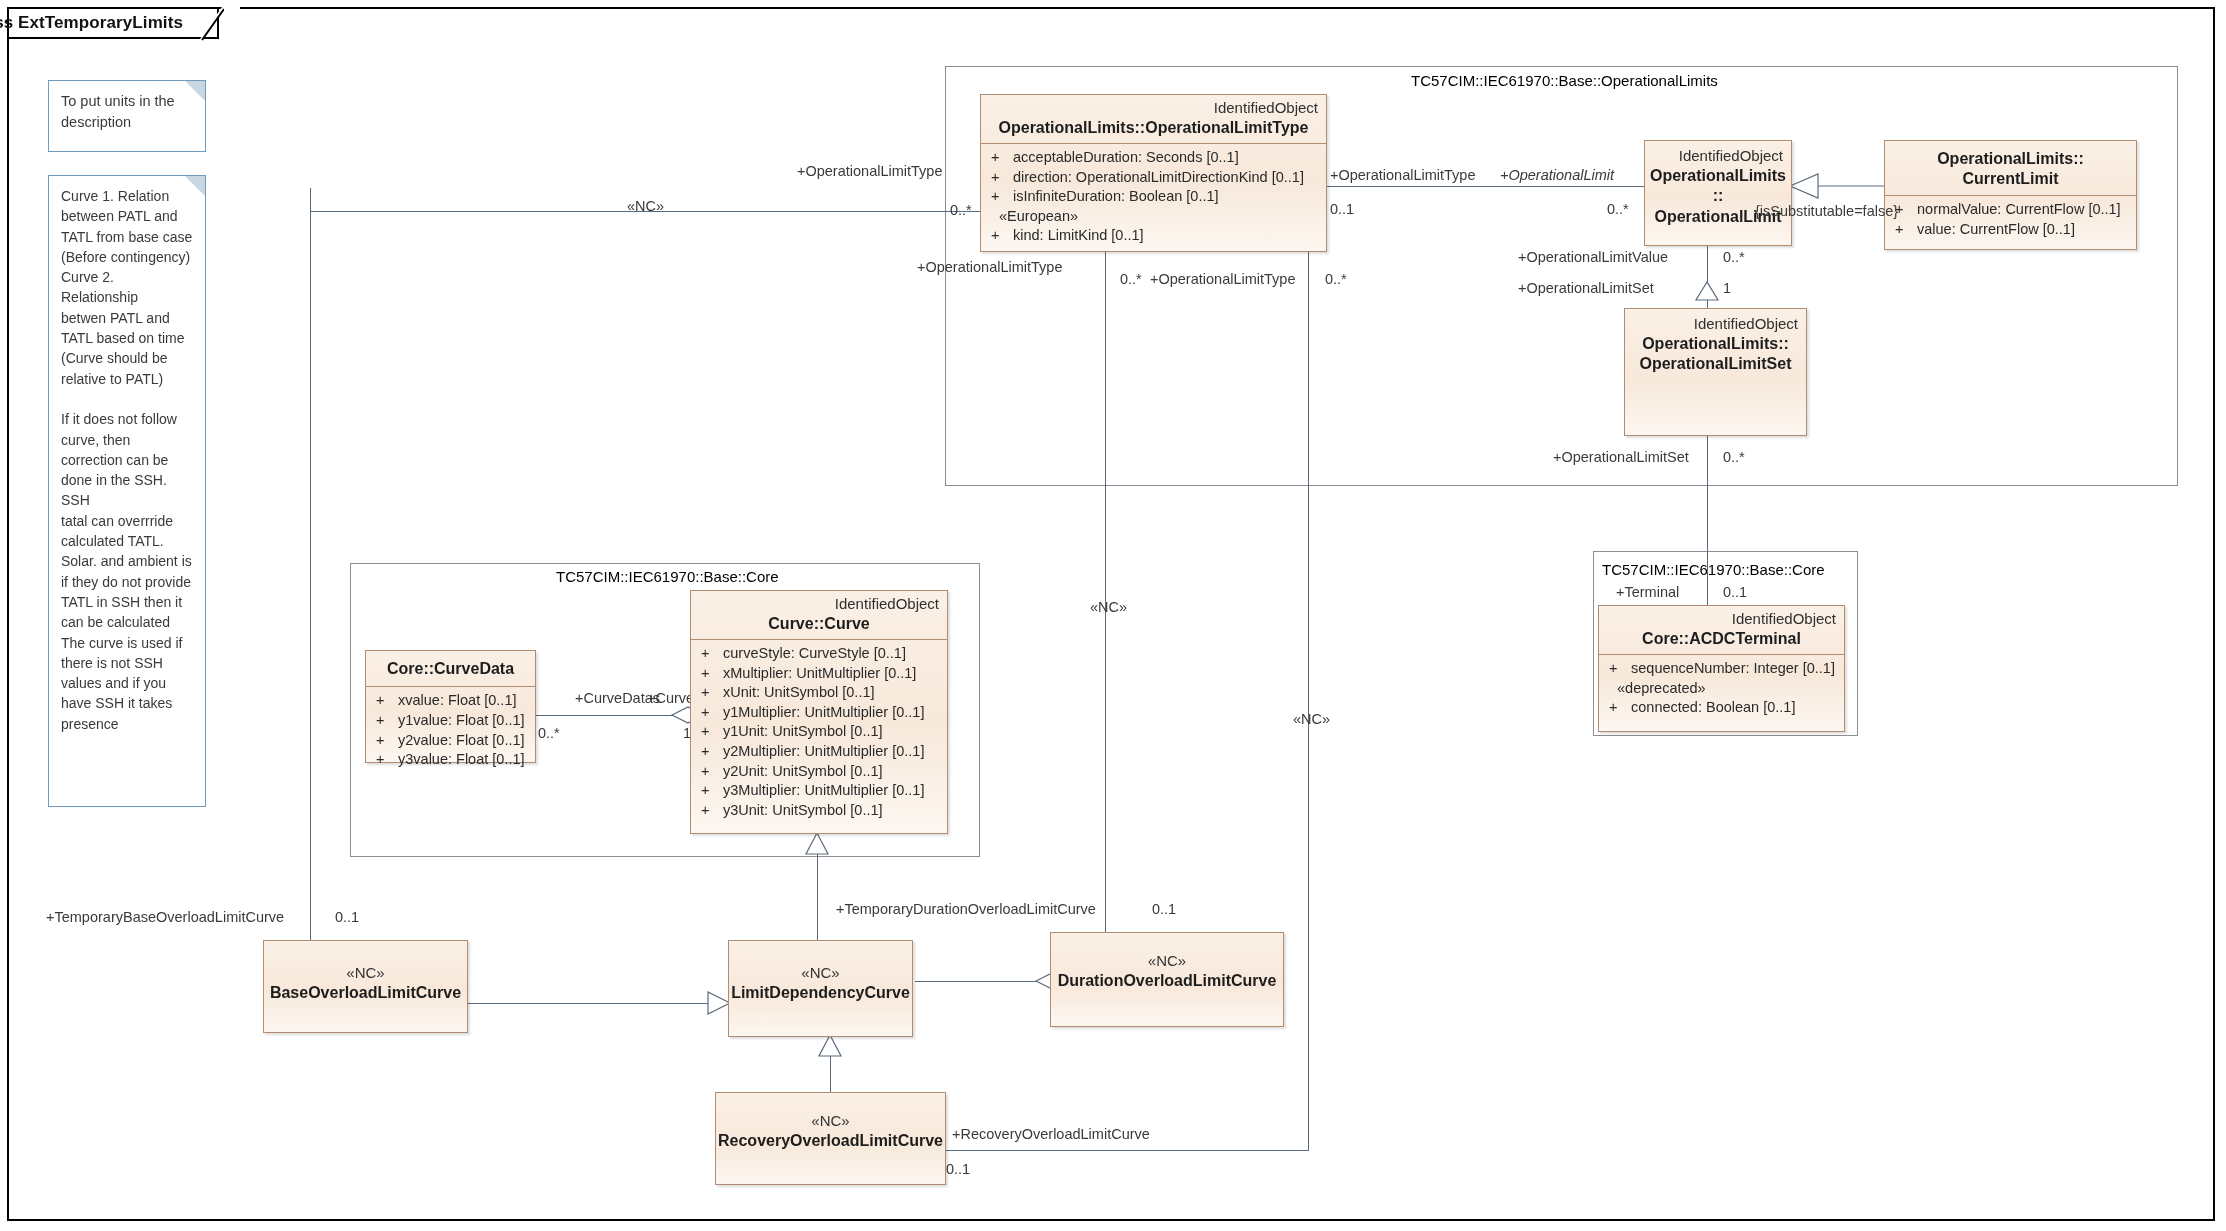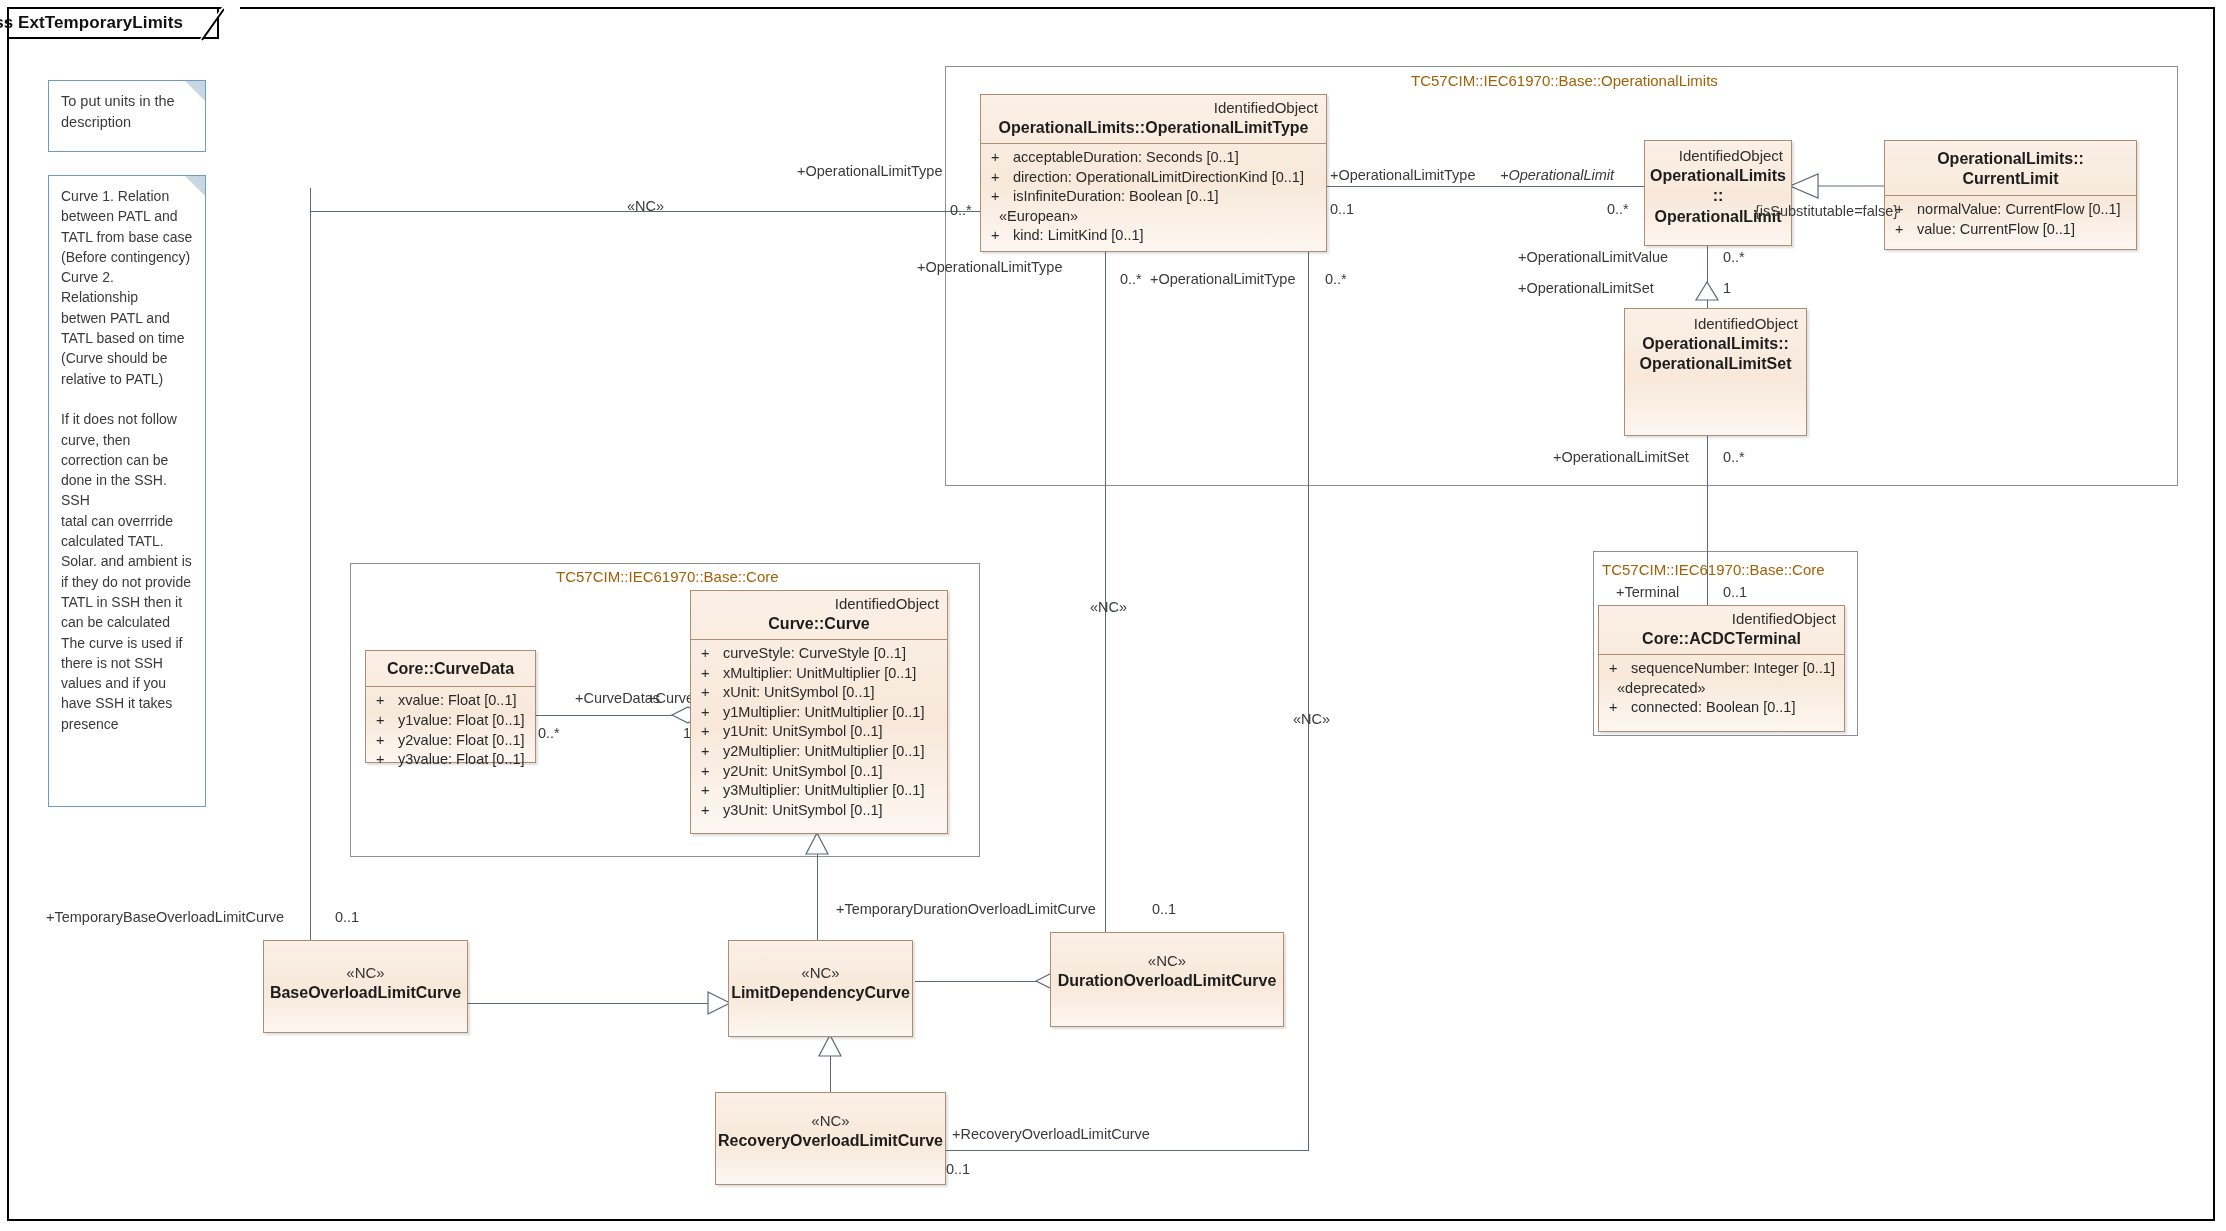--- a/index.html
+++ b/index.html
@@ -8,21 +8,21 @@
 
   
   .frame{position:absolute;left:7px;top:7px;width:2208px;height:1214px;border:2px solid #000;box-sizing:border-box;}
   .frame-tab{position:absolute;left:7px;top:7px;height:32px;background:#fff;border:2px solid #000;border-bottom:2px solid #000;
              box-sizing:border-box;padding:0 34px 0 12px;display:flex;align-items:center;z-index:30;justify-content:flex-end;}
   .frame-tab .t{font-size:17px;font-weight:bold;color:#111;white-space:nowrap;letter-spacing:.1px;}
   .tab-notch{position:absolute;z-index:31;}
 
   
   .pkg{position:absolute;border:1px solid #8b8f94;box-sizing:border-box;background:transparent;}
-  .pkg-label{position:absolute;font-size:15px;color:#a16207;white-space:nowrap;}
+  .pkg-label{position:absolute;font-size:15px;color:#000000;white-space:nowrap;}
 
   
   .cls{position:absolute;box-sizing:border-box;border:1px solid #b08d72;
        background:linear-gradient(180deg,#fbf0e6 0%,#f7e8da 55%,#fdf7f1 100%);
        box-shadow:2px 2px 2px rgba(0,0,0,.13);}
   .cls .hdr{padding:4px 8px 5px 8px;}
   .cls .stereo-italic{font-size:15px;color:#2f2f2f;text-align:right;line-height:1.25;}
   .cls .stereo{font-size:15px;color:#333;text-align:center;line-height:1.3;}
   .cls .name{font-size:16px;font-weight:bold;color:#1d1d1d;text-align:center;line-height:1.28;}
   .cls .sep{border-top:1px solid #b08d72;}

